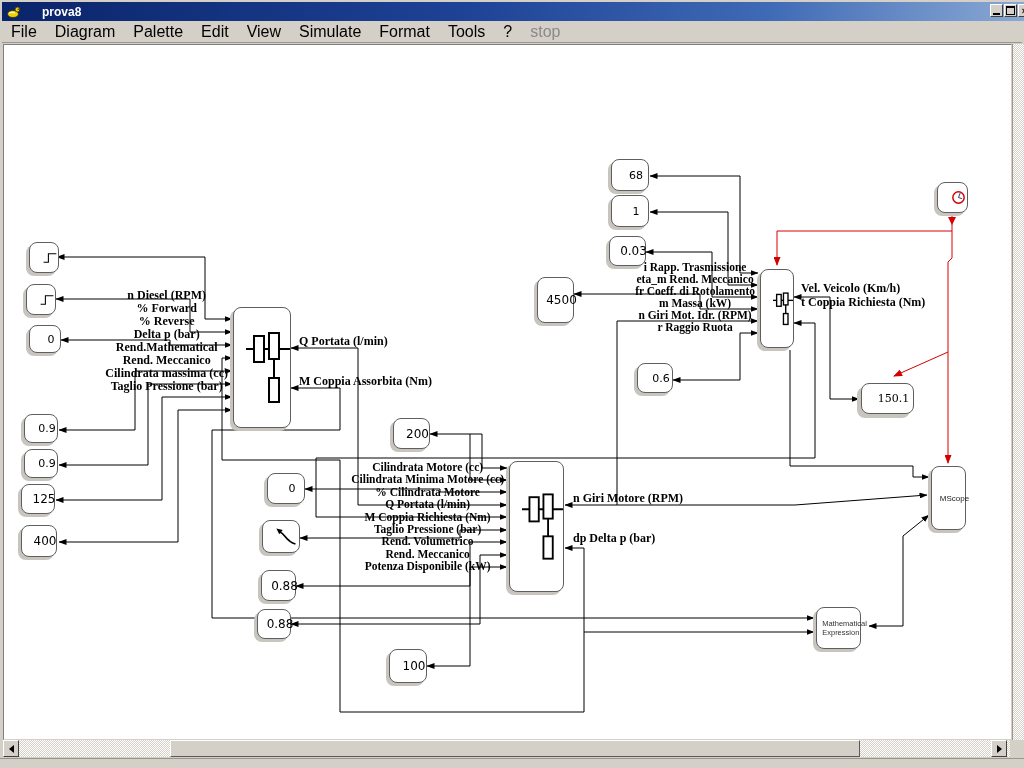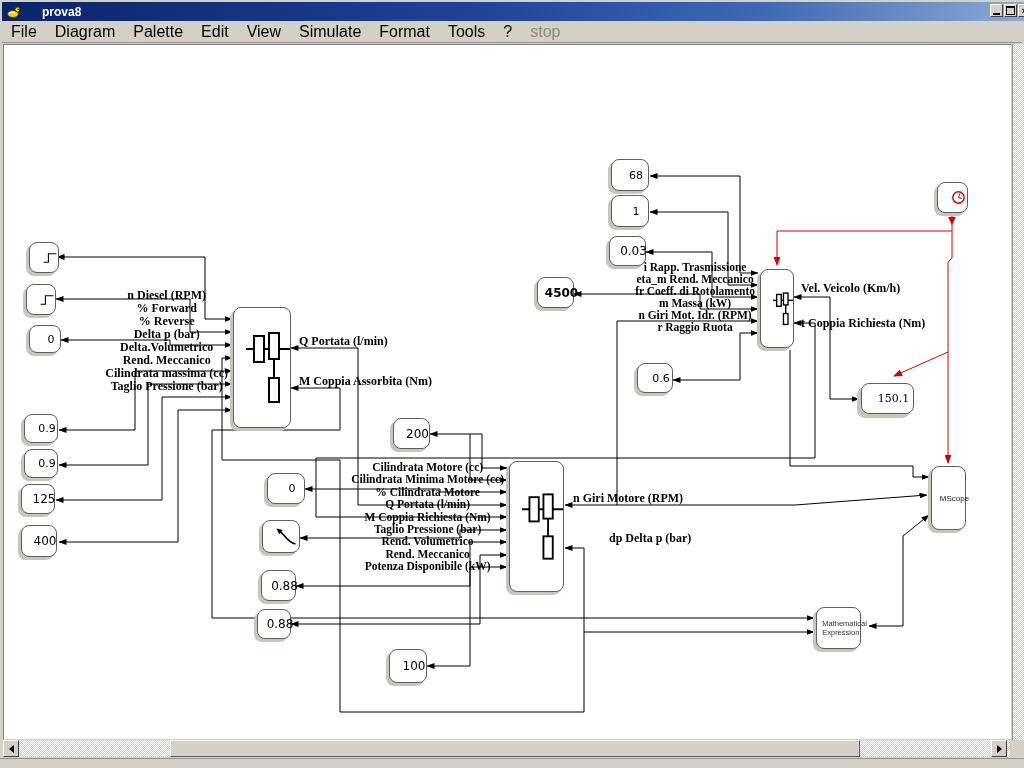--- a/index.html
+++ b/index.html
@@ -192,21 +192,21 @@
   </div>
   <div class="blk const" style="left:611px;top:159px;width:38px;height:32px;">
     <span>68</span>
   </div>
   <div class="blk const" style="left:611px;top:195px;width:38px;height:32px;">
     <span>1</span>
   </div>
   <div class="blk const small" style="left:609px;top:236px;width:37px;height:30px;">
     <span>0.03</span>
   </div>
-  <div class="blk const small" style="left:537px;top:277px;width:37px;height:31px;font-weight:bold;">
+  <div class="blk const small" style="left:537px;top:277px;width:37px;height:46px;">
     <span>4500</span>
   </div>
   <div class="blk const" style="left:637px;top:363px;width:36px;height:30px;">
     <span>0.6</span>
   </div>
 
   <div class="blk" style="left:233px;top:307px;width:58px;height:121px;">
     <svg width="44" height="80" viewBox="0 0 44 80">
       <path d="M0,21 L44,21" stroke="#000" stroke-width="2" fill="none"></path>
       <rect x="8" y="8" width="10" height="26" fill="#fff" stroke="#000" stroke-width="2"></rect>
@@ -256,52 +256,52 @@
       <div>Mathematical</div>
       <div>Expression</div>
     </div>
   </div>
 
   <div class="inlabels" style="right:796px;top:289px;">
     <div>n Diesel (RPM)</div>
     <div>% Forward</div>
     <div>% Reverse</div>
     <div>Delta p (bar)</div>
-    <div>Delta.Volumetrico</div>
+    <div>Rend.Mathematical</div>
     <div>Rend. Meccanico</div>
     <div>Cilindrata massima (cc)</div>
     <div>Taglio Pressione (bar)</div>
   </div>
   <div class="outlabel" style="left:299px;top:334px;">Q Portata (l/min)</div>
   <div class="outlabel" style="left:299px;top:374px;">M Coppia Assorbita (Nm)</div>
 
   <div class="inlabels tight" style="right:520px;top:461px;">
     <div>Cilindrata Motore (cc)</div>
     <div>Cilindrata Minima Motore (cc)</div>
     <div>% Cilindrata Motore</div>
     <div>Q Portata (l/min)</div>
     <div>M Coppia Richiesta (Nm)</div>
     <div>Taglio Pressione (bar)</div>
     <div>Rend. Volumetrico</div>
     <div>Rend. Meccanico</div>
     <div>Potenza Disponibile (kW)</div>
   </div>
   <div class="outlabel" style="left:573px;top:491px;">n Giri Motore (RPM)</div>
-  <div class="outlabel" style="left:573px;top:531px;margin-left:36px;">dp Delta p (bar)</div>
+  <div class="outlabel" style="left:573px;top:531px;">dp Delta p (bar)</div>
 
   <div class="inlabels b3" style="right:269px;top:261px;">
     <div>i Rapp. Trasmissione</div>
     <div>eta_m Rend. Meccanico</div>
     <div>fr Coeff. di Rotolamento</div>
     <div>m Massa (kW)</div>
     <div>n Giri Mot. Idr. (RPM)</div>
     <div>r Raggio Ruota</div>
   </div>
   <div class="outlabel" style="left:801px;top:281px;">Vel. Veicolo (Km/h)</div>
-  <div class="outlabel" style="left:801px;top:316px;">t Coppia Richiesta (Nm)</div>
+  <div class="outlabel" style="left:801px;top:295px;">t Coppia Richiesta (Nm)</div>
 
   <div id="vscroll" class="checker"></div>
   <div id="hscroll" class="checker">
     <div class="sbtn" style="left:0;">
       <span class="tri-l"></span>
     </div>
     <div id="hthumb"></div>
     <div class="sbtn" style="left:988px;">
       <span class="tri-r"></span>
     </div>

